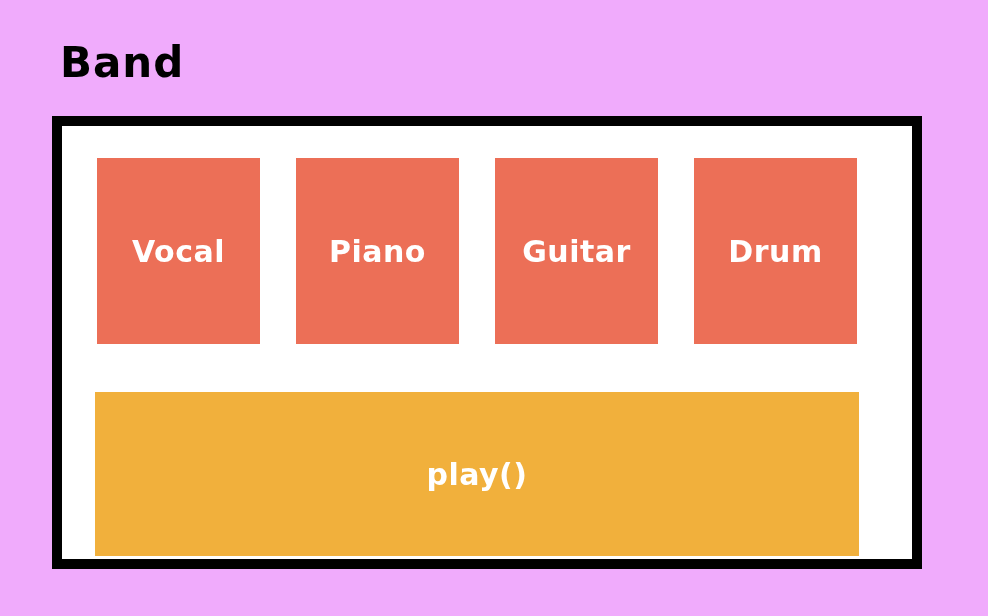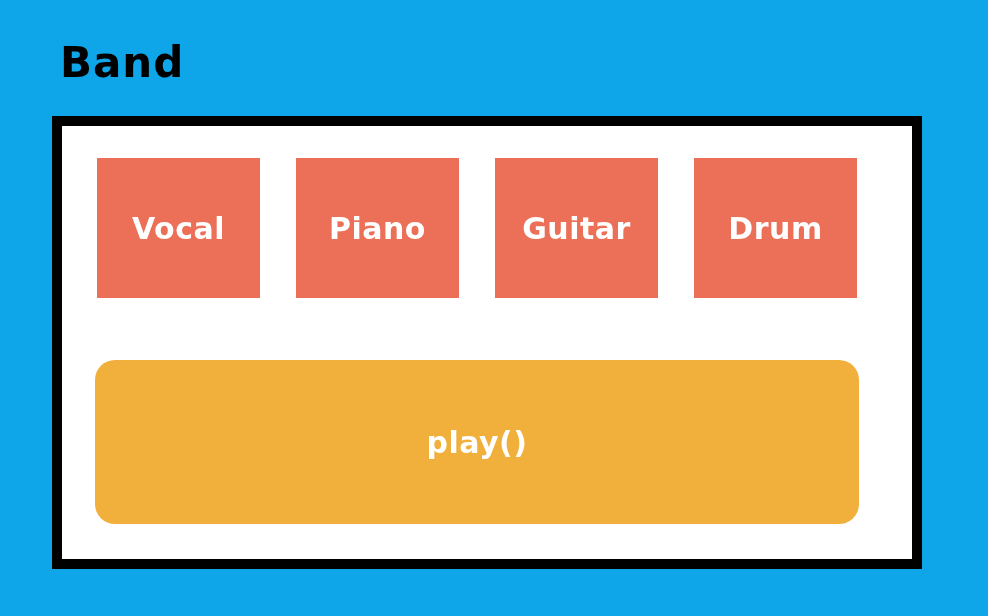--- a/index.html
+++ b/index.html
@@ -5,21 +5,21 @@
   html, body {
     margin: 0;
     padding: 0;
     background: #ffffff;
     font-family: "DejaVu Sans", "Liberation Sans", sans-serif;
   }
   .stage {
     position: relative;
     width: 988px;
     height: 616px;
-    background: #0ea5e9;
+    background: #f0abfc;
     overflow: hidden;
   }
   .diagram-title {
     position: absolute;
     left: 60px;
     top: 38px;
     font-size: 42px;
     font-weight: bold;
     color: #000000;
     letter-spacing: 1px;
@@ -34,42 +34,41 @@
     box-sizing: border-box;
     background: #ffffff;
   }
   .members-row {
     display: flex;
     gap: 36px;
     margin: 32px 0 0 35px;
   }
   .member-box {
     width: 163px;
-    height: 140px;
+    height: 186px;
     background: #EC6F57;
     color: #ffffff;
     display: flex;
     align-items: center;
     justify-content: center;
     font-size: 30px;
     font-weight: bold;
     letter-spacing: 0.5px;
   }
   .method-bar {
-    margin: 62px 53px 0 33px;
+    margin: 48px 53px 0 33px;
     height: 164px;
     background: #F1B03C;
     color: #ffffff;
     display: flex;
     align-items: center;
     justify-content: center;
     font-size: 30px;
     font-weight: bold;
     letter-spacing: 0.5px;
-    border-radius: 20px;
   }
 </style>
 </head>
 <body>
 
 <div class="stage">
 
   <div class="diagram-title">Band</div>
 
   <div class="class-box">

